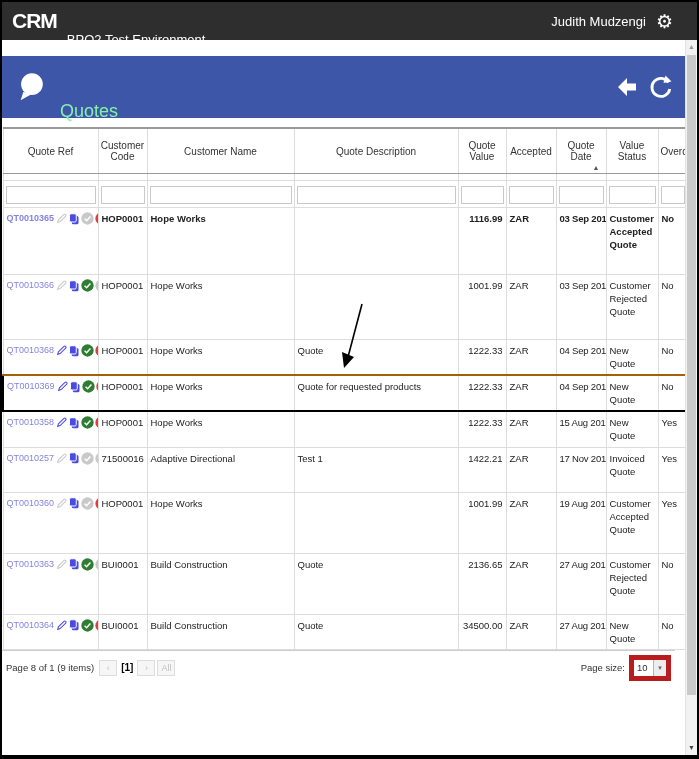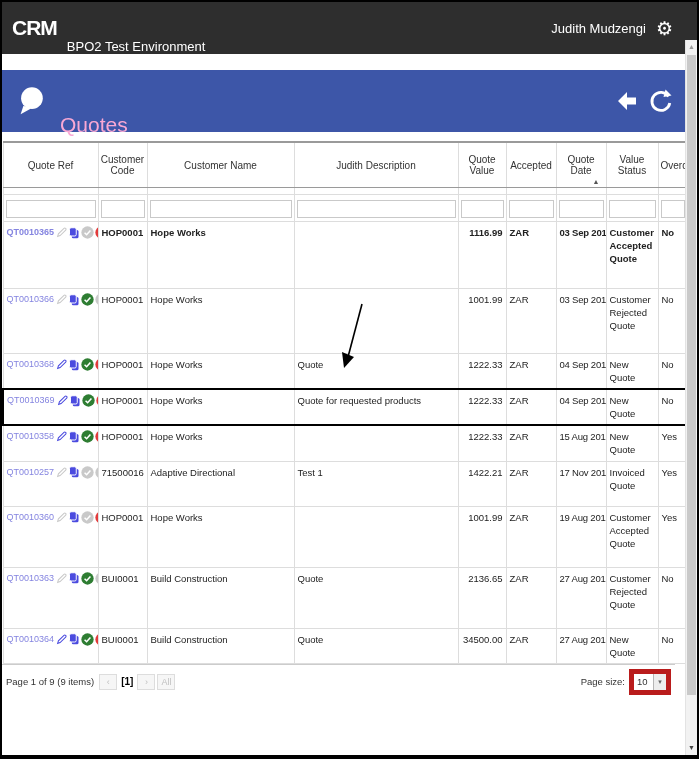--- a/index.html
+++ b/index.html
@@ -4,46 +4,46 @@
 <style>
   html,body{margin:0;padding:0;background:#fff;}
   .page{
     width:699px;height:759px;box-sizing:border-box;position:relative;
     border:2px solid #000;border-bottom-width:4px;background:#fff;overflow:hidden;
     font-family:"Liberation Sans",sans-serif;
     --topbar:#2e2e2e;--accent-blue:#3d56a8;--link:#8484e0;
     --icon-blue:#4b4bdf;--icon-green:#2e7d32;--icon-red:#e23b3b;--icon-gray:#c9c9c9;
   }
   
-  .topbar{height:38px;background:var(--topbar);display:flex;align-items:center;padding:7px 10px;gap:10px;color:#fff;}
+  .topbar{height:38px;background:var(--topbar);display:flex;align-items:center;padding:0 10px;gap:10px;color:#fff;}
   .logo{font-size:21px;font-weight:800;letter-spacing:-1px;}
   .app-title{font-size:13px;margin-top:36px;}
   .user{margin-left:auto;font-size:13px;}
   .gear{font-size:19px;line-height:1;cursor:pointer;margin-right:14px;}
   .topgap{height:16px;background:#fff;}
   
   .bluebar{height:62px;background:var(--accent-blue);margin-right:11px;display:flex;align-items:center;padding:0 12px;gap:12px;}
-  .page-title{color:#f9a8d4;font-size:21px;font-weight:400;margin-top:48px;}
+  .page-title{color:#86efac;font-size:18px;font-weight:400;margin-top:48px;}
   .bluebar .right{margin-left:auto;display:flex;align-items:center;gap:7px;}
   .hicon{display:inline-flex;cursor:pointer;}
   
   .gridwrap{margin:9px 11px 0 0;}
   table{border-collapse:collapse;width:684px;table-layout:fixed;}
   th,td{border:1px solid #ddd;overflow:hidden;}
   th{border-top:2px solid #9a9a9a;border-bottom:1px solid #9a9a9a;height:40px;font-weight:400;
      color:#333;font-size:10px;text-align:center;position:relative;padding:2px;cursor:pointer;}
   .sortmark{position:absolute;bottom:2px;right:6px;font-size:7px;color:#555;}
   tr.spacer td{height:6px;padding:0;}
   tr.filter td{padding:2px;height:22px;}
   tr.filter input{width:100%;height:18px;box-sizing:border-box;border:1px solid #c9c9c9;padding:0 2px;font-size:10px;font-family:"Liberation Sans",sans-serif;}
   tbody.data td{padding:4px 3px;vertical-align:top;color:#222;font-size:9.5px;line-height:13px;}
   td.c-value{text-align:right;padding-right:5px;}
   td.c-date{font-size:9px;letter-spacing:-0.2px;white-space:nowrap;padding-left:2px;padding-right:1px;}
   td.c-overdue{padding-left:4px;}
-  tr.highlighted td{border-top:2px solid #000000;border-bottom:2px solid #000;margin-left:16px;}
+  tr.highlighted td{border-top:2px solid #a16207;border-bottom:2px solid #000;margin-left:16px;}
   tr.highlighted td:first-child{border-left:2px solid #000;}
   tr.highlighted td:last-child{border-right:2px solid #000;}
   .ref-wrap{display:flex;align-items:center;gap:1px;}
   .ref-link{color:var(--link);text-decoration:none;font-size:9px;margin-right:1px;white-space:nowrap;}
   .act{display:inline-flex;cursor:pointer;flex:none;}
   .act svg{width:100%;height:100%;display:block;}
   .ic-blue{color:var(--icon-blue);} .ic-green{color:var(--icon-green);}
   .ic-red{color:var(--icon-red);} .ic-gray{color:var(--icon-gray);}
   
   .footer{margin-right:11px;border-top:1px solid #ccc;display:flex;align-items:center;padding:4px 4px 5px 4px;font-size:9.5px;color:#333;}
@@ -119,21 +119,21 @@
             <th>
               <div>Quote Ref</div>
             </th>
             <th>
               <div>Customer Code</div>
             </th>
             <th>
               <div>Customer Name</div>
             </th>
             <th>
-              <div>Judith Description</div>
+              <div>Quote Description</div>
             </th>
             <th>
               <div>Quote Value</div>
             </th>
             <th>
               <div>Accepted</div>
             </th>
             <th>
               <div>Quote Date</div>
               <span class="sortmark">▲</span>
@@ -510,21 +510,21 @@
             <td class="c-value">34500.00</td>
             <td class="c-currency">ZAR</td>
             <td class="c-date">27 Aug 2019</td>
             <td class="c-status">New Quote</td>
             <td class="c-overdue">No</td>
           </tr>
         </tbody>
     </table>
 
     <div class="footer">
-      <span>Page 1 of 9 (9 items)</span>
+      <span>Page 8 of 1 (9 items)</span>
       <span class="pager">
         <span class="pbtn">‹</span>
         <span class="pcur">[1]</span>
         <span class="pbtn">›</span>
         <span class="pbtn">All</span>
       </span>
       <span class="psize">
         <span>Page size:</span>
         <span class="psel">
           <span class="val">10</span>

